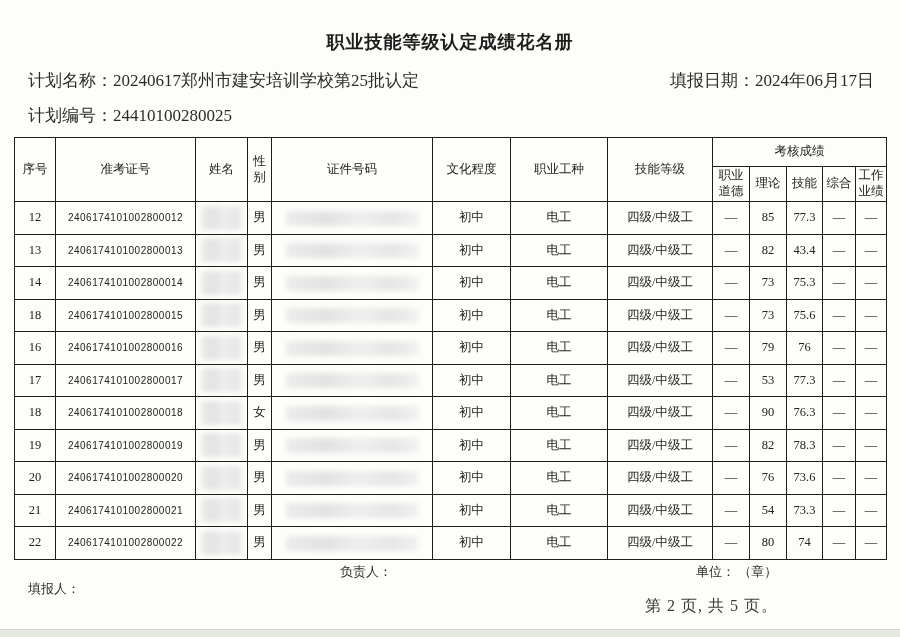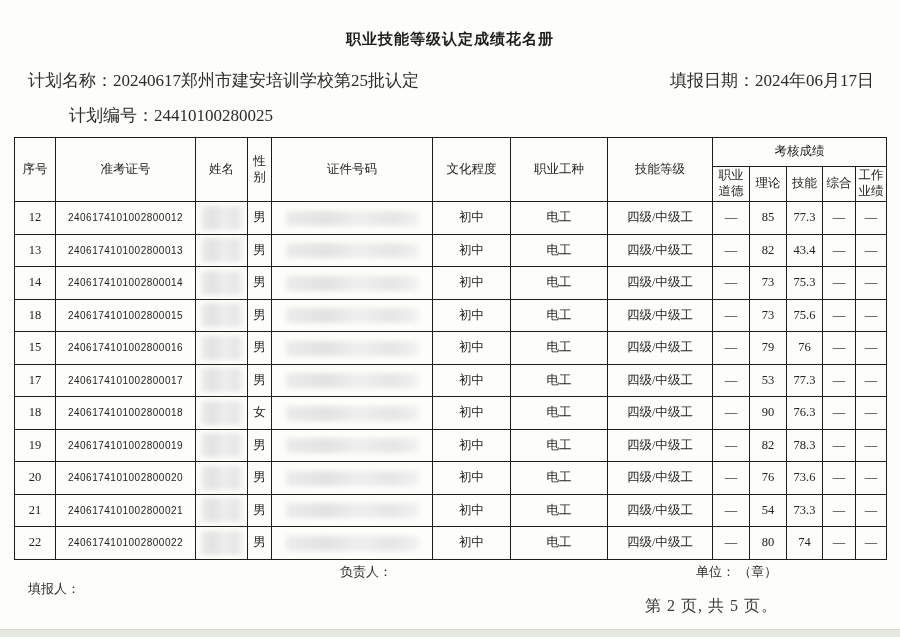--- a/index.html
+++ b/index.html
@@ -4,26 +4,26 @@
 <style>
   html,body{margin:0;padding:0;}
   body{
     width:900px;height:637px;position:relative;overflow:hidden;
     background:#fdfdfa;
     font-family:"Liberation Serif","DejaVu Serif",serif;
     color:#262626;
   }
   .page-title{
     position:absolute;top:30px;left:0;width:900px;
-    text-align:center;font-size:15px;font-weight:bold;
+    text-align:center;font-size:18px;font-weight:bold;
     letter-spacing:1px;color:#1c1c1c;
   }
   .meta-line{position:absolute;left:28px;right:26px;font-size:17px;color:#2b2b2b;}
   .meta-line.row1{top:69px;}
-  .meta-line.row2{top:104px;margin-left:41px;}
+  .meta-line.row2{top:104px;}
   .meta-left{float:left;}
   .meta-right{float:right;}
   table.roster{
     position:absolute;left:14px;top:137px;
     width:872px;border-collapse:collapse;table-layout:fixed;
     font-size:12.5px;color:#222;
   }
   table.roster th,table.roster td{
     border:1.5px solid #1d1d1d;
     text-align:center;vertical-align:middle;
@@ -159,21 +159,21 @@
         <td>初中</td>
         <td>电工</td>
         <td>四级/中级工</td>
         <td>—</td>
         <td>73</td>
         <td>75.6</td>
         <td>—</td>
         <td>—</td>
       </tr>
       <tr class="data-row">
-        <td>15</td>
+        <td>16</td>
         <td class="ticket-cell">2406174101002800016</td>
         <td><span class="redact name"></span></td>
         <td>男</td>
         <td><span class="redact idnum"></span></td>
         <td>初中</td>
         <td>电工</td>
         <td>四级/中级工</td>
         <td>—</td>
         <td>79</td>
         <td>76</td>

